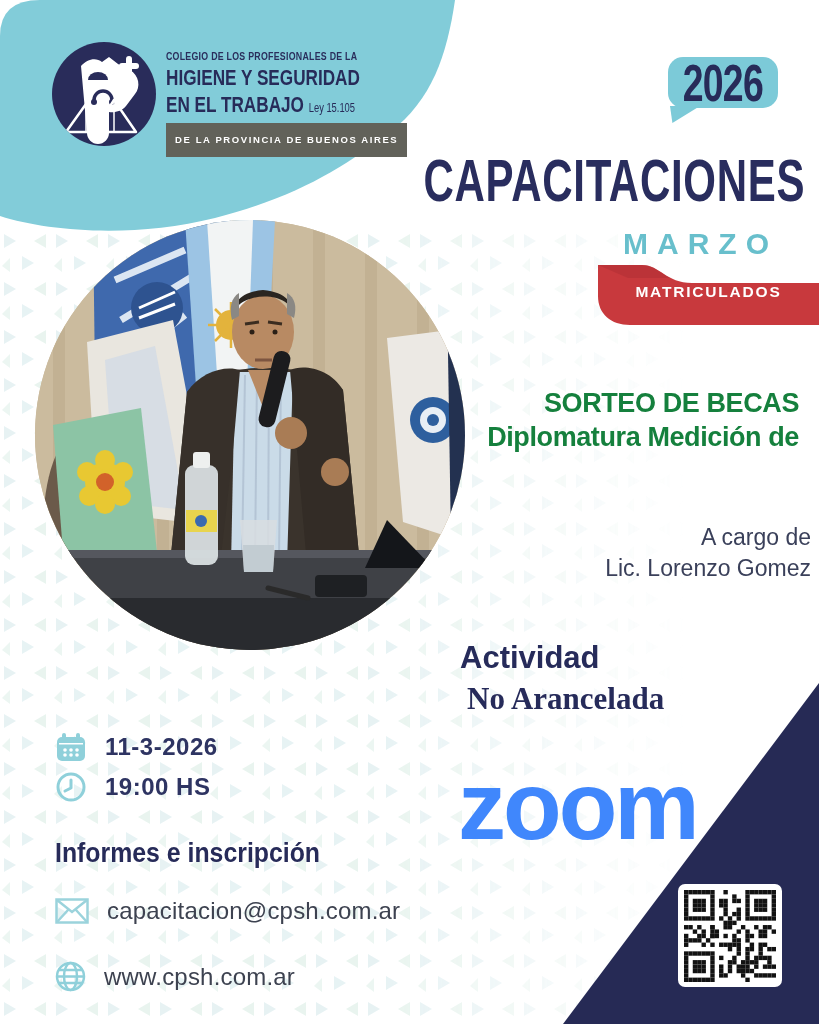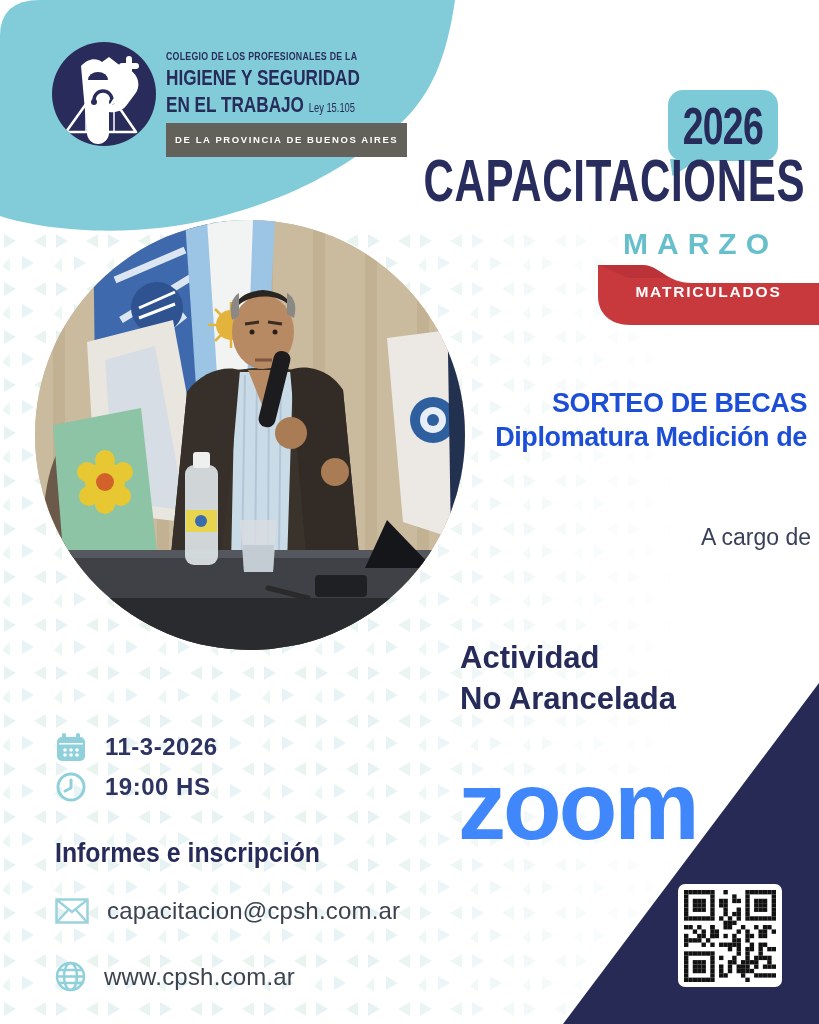--- a/index.html
+++ b/index.html
@@ -22,47 +22,47 @@
   #logo-text{left:166px;top:52px;line-height:1;}
   .logo-line1{font-size:10px;font-weight:700;letter-spacing:.3px;color:#2a2e5c;
     transform:scaleX(.88);transform-origin:0 0;white-space:nowrap;}
   .logo-line-big{font-size:22px;font-weight:800;color:#272b59;transform:scaleX(.78);
     transform-origin:0 0;white-space:nowrap;margin-top:5px;}
   .logo-law{font-size:12px;font-weight:400;letter-spacing:0;}
   #logo-badge{margin-top:7px;display:inline-block;background:#62625a;color:#fff;
     font-size:9.5px;font-weight:700;letter-spacing:1.6px;padding:12px 9px;white-space:nowrap;}
 
   
-  #year-bubble{left:668px;top:57px;width:110px;height:71px;background:#7ccad8;border-radius:15px;
-    display:flex;align-items:center;justify-content:center;margin-top:33px;}
+  #year-bubble{left:668px;top:57px;width:110px;height:51px;background:#7ccad8;border-radius:15px;
+    display:flex;align-items:center;justify-content:center;}
   #year-bubble .tail{position:absolute;left:2px;bottom:-15px;width:30px;height:17px;background:#7ccad8;
     clip-path:polygon(0 0,100% 0,8% 100%);}
   #year-text{font-size:52px;font-weight:800;color:#272b59;transform:scaleX(.72);letter-spacing:-1px;}
 
   #main-title{right:14px;top:150px;font-size:60px;font-weight:800;color:#292d5e;
     transform:scaleX(.70);transform-origin:100% 50%;white-space:nowrap;letter-spacing:1px;line-height:62px;}
   #month-label{right:50px;top:227px;font-size:30px;font-weight:600;color:#68bfcc;
     letter-spacing:9px;margin-right:-9px;white-space:nowrap;margin-left:44px;}
 
   
   #ribbon{left:598px;top:261px;width:221px;height:65px;}
   #ribbon-text{left:598px;top:272px;width:221px;text-align:center;color:#fff;
     font-size:15.5px;font-weight:700;letter-spacing:1.8px;line-height:20px;padding-top:10px;}
 
   
   #photo-circle{left:35px;top:220px;width:430px;height:430px;border-radius:50%;overflow:hidden;
     background:#c9b89b;}
 
   
-  #event-heading{right:12px;top:386px;text-align:right;color:#1d4ed8;font-weight:700;
+  #event-heading{right:20px;top:386px;text-align:right;color:#15803d;font-weight:700;
     font-size:27px;line-height:34px;letter-spacing:-.4px;white-space:nowrap;}
   #instructor{right:8px;top:522px;text-align:right;color:#3a405a;font-weight:400;
     font-size:23px;line-height:31px;}
   #activity{left:460px;top:637px;color:#262b5a;font-weight:800;font-size:31px;line-height:41px;}
-  #activity .line2{}
+  #activity .line2{margin-left:7px;font-family:Liberation Serif, serif;}
   #zoom-logo{left:458px;top:758px;color:#4087fc;font-weight:700;font-size:96px;
     letter-spacing:-3px;line-height:96px;}
 
   
   .info-row{display:flex;align-items:center;gap:18px;}
   #date-row{left:55px;top:731px;}
   #time-row{left:55px;top:771px;}
   .info-val{font-size:24px;font-weight:600;color:#2e3462;letter-spacing:.5px;}
   #contact-heading{left:55px;top:838px;font-size:27px;font-weight:800;color:#272b59;
     transform:scaleX(.92);transform-origin:0 0;white-space:nowrap;}
@@ -224,20 +224,21 @@
     <polygon points="352,300 398,348 330,348" fill="#14161a"></polygon>
   </svg>
 </div>
 
 <div class="abs" id="event-heading">
   <div>SORTEO DE BECAS</div>
   <div>Diplomatura Medición de</div>
 </div>
 <div class="abs" id="instructor">
   <div>A cargo de</div>
+  <div>Lic. Lorenzo Gomez</div>
 </div>
 <div class="abs" id="activity">
   <div>Actividad</div>
   <div class="line2">No Arancelada</div>
 </div>
 
 <div class="abs info-row" id="date-row">
   <svg width="32" height="32" viewBox="0 0 32 32">
     <rect x="2" y="6" width="28" height="24" rx="5" fill="#8fd0da"></rect>
     <rect x="7" y="2" width="4" height="8" rx="2" fill="#8fd0da"></rect>

